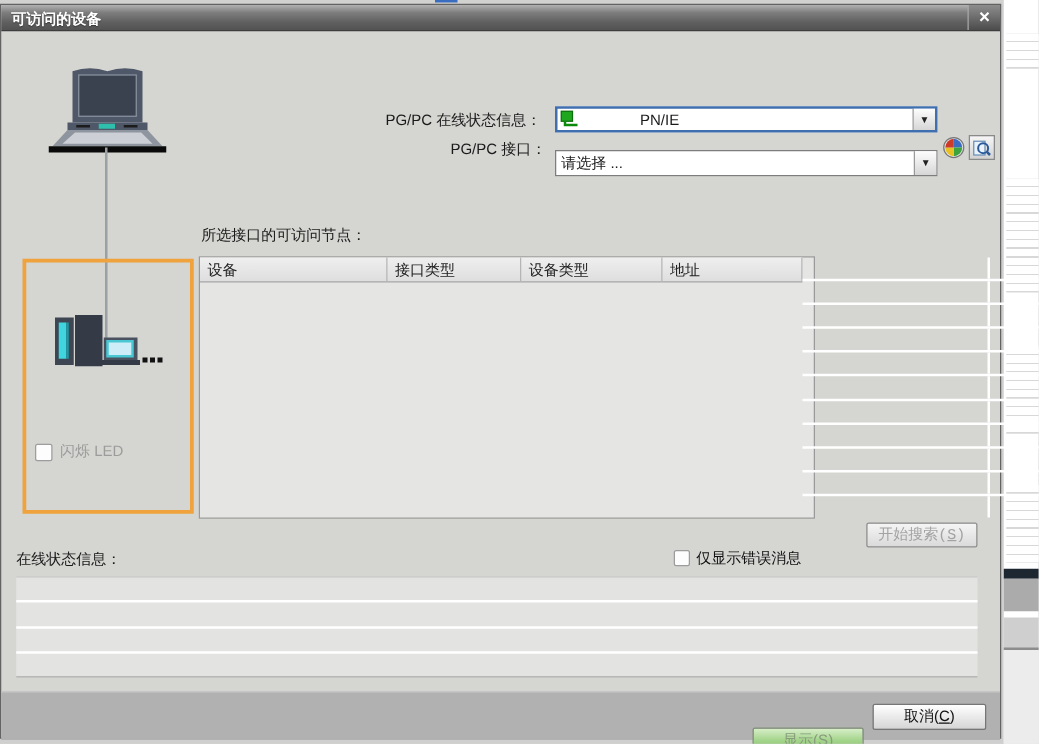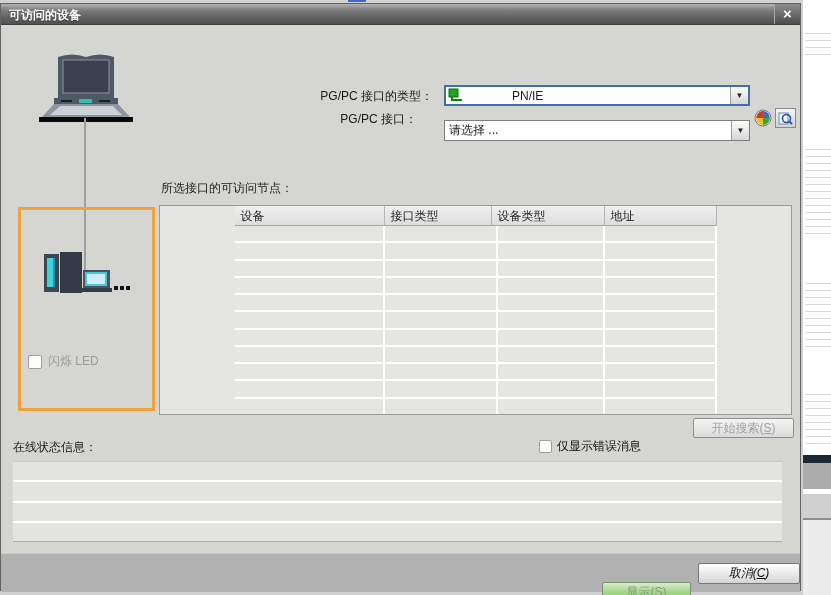--- a/index.html
+++ b/index.html
@@ -57,21 +57,21 @@
   .flash-led{position:absolute;left:27px;top:349px;display:flex;align-items:center;justify-content:space-between;}
   .cb{
     width:14px;height:14px;background:#fdfdfd;border:1px solid #9d9d9d;border-radius:2px;
     box-sizing:border-box;display:inline-block;
   }
   .flash-led .lbl{margin-left:6px;color:#9c9c9a;}
 
   
   .flabel{position:absolute;width:192px;text-align:right;color:#1a1a1a;}
   .flabel.l1{left:240px;top:84px;}
-  .flabel.l2{left:224px;top:107px;}
+  .flabel.l2{left:244px;top:107px;}
   .dd{
     position:absolute;left:443px;width:306px;height:21px;background:#ffffff;
     border:1px solid #7d7d7d;box-sizing:border-box;display:flex;align-items:center;cursor:pointer;gap:44px;
   }
   .dd.row1{top:81px;border:2px solid #3f6fae;}
   .dd.row2{top:104px;margin-top:12px;}
   .dd .dtext{flex:1;padding-left:4px;white-space:nowrap;overflow:hidden;}
   .dd .dicon{width:16px;height:15px;margin-left:2px;flex:0 0 auto;}
   .dd .darrow{
     width:17px;align-self:stretch;flex:0 0 auto;
@@ -84,23 +84,23 @@
   .browse-btn{
     left:774px;top:104px;width:21px;height:20px;
     background:linear-gradient(180deg,#f6f6f6,#d2d2d2);
     border:1px solid #8a8a8a;box-sizing:border-box;
     display:flex;align-items:center;justify-content:center;
   }
 
   
   .nodes-label{position:absolute;left:160px;top:176px;}
   .ntable{
-    position:absolute;left:158px;top:201px;width:633px;height:210px;
+    position:absolute;left:158px;top:201px;width:493px;height:210px;
     border:1px solid #9a9a9a;box-sizing:border-box;background:#e5e5e4;
-    display:flex;flex-direction:column;align-items:center;
+    display:flex;flex-direction:row;
   }
   .thead{
     height:19px;flex:0 0 auto;display:flex;
     background:linear-gradient(180deg,#efefef,#dedede);
     border-bottom:1px solid #a6a6a6;
   }
   .thcell{
     padding:2px 0 0 6px;box-sizing:border-box;color:#222;
     border-right:1px solid #b5b5b5;white-space:nowrap;overflow:hidden;
   }
@@ -113,22 +113,22 @@
   .c2{width:107px;flex:0 0 auto;}
   .c3{width:112px;flex:0 0 auto;}
   .c4{flex:1;border-right:none !important;}
 
   
   .btn{
     position:absolute;box-sizing:border-box;text-align:center;cursor:pointer;
     border:1px solid #8f8f8f;border-radius:2px;font-size:12px;
   }
   .btn-search{
-    left:692px;top:414px;width:101px;height:20px;line-height:18px;
-    background:linear-gradient(180deg,#f5f5f5,#dadada);color:#a3a3a3;
+    left:692px;top:414px;width:89px;height:20px;line-height:18px;
+    background:linear-gradient(180deg,#f5f5f5,#dadada);color:#a3a3a3;font-family:Liberation Mono, monospace;
   }
   .status-label{position:absolute;left:12px;top:435px;}
   .errors-only{position:absolute;left:538px;top:434px;display:flex;align-items:center;}
   .errors-only .cb{width:13px;height:13px;}
   .errors-only .lbl{margin-left:5px;color:#111;}
   .status-list{
     position:absolute;left:12px;top:457px;width:769px;height:81px;
     background:#e3e3e2;border-top:1px solid #c6c6c6;border-bottom:1px solid #ababab;
     box-sizing:border-box;display:flex;flex-direction:column;
   }
@@ -138,23 +138,23 @@
   .footer{
     position:absolute;left:0;right:0;top:549px;height:38px;
     background:#b1b1b1;border-top:1px solid #c9c9c9;
   }
   .btn-show{
     left:601px;top:578px;width:89px;height:21px;line-height:19px;
     background:linear-gradient(180deg,#d7eec9 0%,#a7d68f 45%,#7fbf63 100%);
     border:1px solid #7f8f77;color:#879b7d;
   }
   .btn-cancel{
-    left:697px;top:559px;width:102px;height:21px;line-height:19px;
+    left:697px;top:559px;width:91px;height:21px;line-height:19px;
     background:linear-gradient(180deg,#ffffff,#d5d5d5);
-    border:1px solid #767676;color:#111;font-style:italic;
+    border:1px solid #767676;color:#111;
   }
 </style>
 </head>
 <body>
 
 <div class="topstrip">
   <div class="bluemark"></div>
 </div>
 <div class="underlay-right">
   <div class="ur-lines ur-l1"></div>
@@ -200,21 +200,21 @@
     <rect x="73" y="36" width="4" height="4" fill="#111"></rect>
     <rect x="79" y="36" width="4" height="4" fill="#111"></rect>
     <rect x="85" y="36" width="4" height="4" fill="#111"></rect>
   </svg>
 
   <div class="flash-led">
     <span class="cb"></span>
     <span class="lbl">闪烁 LED</span>
   </div>
 
-  <div class="flabel l1">PG/PC 接口的类型：</div>
+  <div class="flabel l1">PG/PC 在线状态信息：</div>
   <div class="dd row1">
     <svg class="dicon" viewBox="0 0 16 15">
       <rect x="1" y="1" width="9" height="8" fill="#1fa81f" stroke="#0a6e0a" stroke-width="1"></rect>
       <polyline points="4,9 4,12 14,12" fill="none" stroke="#0a8a0a" stroke-width="2"></polyline>
     </svg>
     <span class="dtext">PN/IE</span>
     <span class="darrow">▼</span>
   </div>
 
   <div class="flabel l2">PG/PC 接口：</div>

